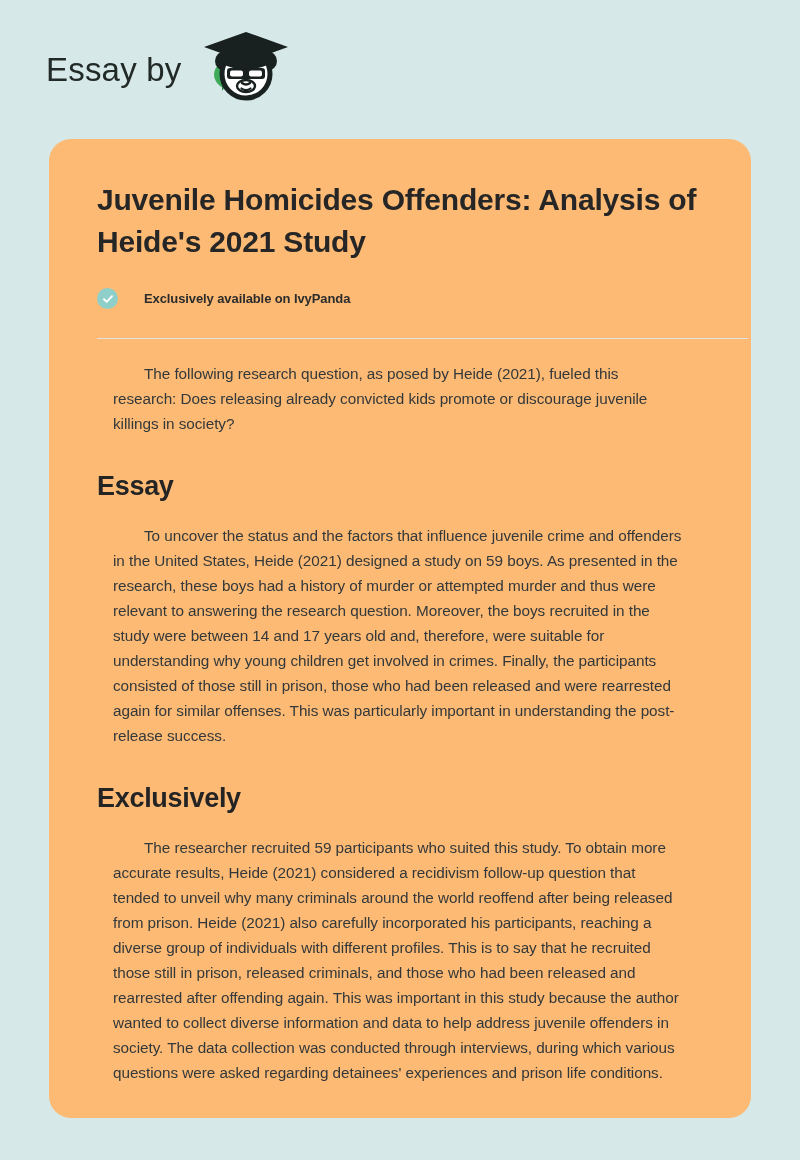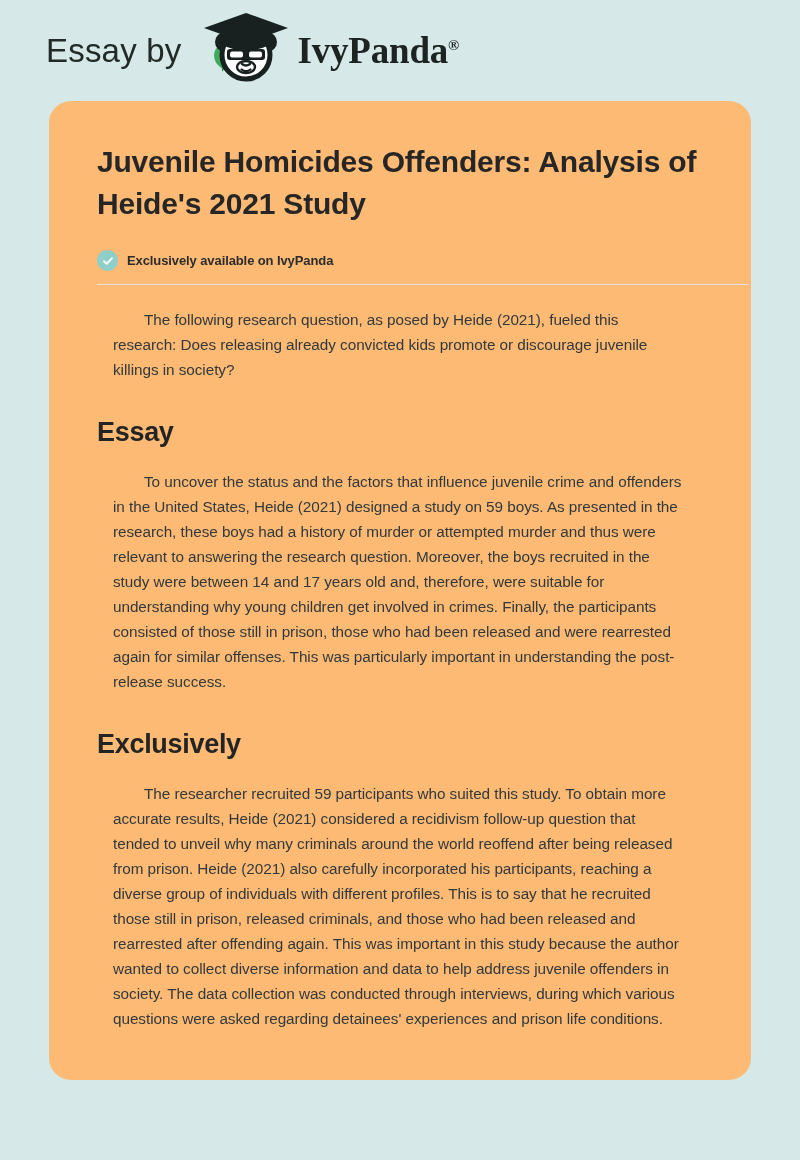--- a/index.html
+++ b/index.html
@@ -11,21 +11,21 @@
     width: 800px;
     height: 1160px;
     background: #d6e8e7;
     font-family: "Liberation Sans", sans-serif;
     -webkit-font-smoothing: antialiased;
     overflow: hidden;
   }
 
   
   .brandbar {
-    height: 101px;
+    height: 139px;
     display: flex;
     align-items: center;
     padding-left: 46px;
   }
   .brand-essay-by {
     font-family: "Liberation Sans", sans-serif;
     font-size: 33px;
     font-weight: 400;
     color: #222a27;
     letter-spacing: 0.2px;
@@ -74,22 +74,22 @@
     color: #262626;
     line-height: 1.39;
     letter-spacing: -0.2px;
     margin: 0 0 26px 0;
     max-width: 645px;
   }
 
   .exclusive-row {
     display: flex;
     align-items: center;
-    gap: 9px;
-    margin-bottom: 13px;
+    gap: 26px;
+    margin-bottom: 29px;
     text-align: center;
   }
   .check-badge {
     width: 21px;
     height: 21px;
     border-radius: 50%;
     background: #8fcfc9;
     display: flex;
     align-items: center;
     justify-content: center;
@@ -158,21 +158,20 @@
         <rect x="53" y="42.5" width="13" height="6" rx="2" fill="#ffffff"></rect>
 
         <ellipse cx="50" cy="58" rx="9" ry="6" fill="#ffffff" stroke="#18211f" stroke-width="2.4"></ellipse>
         <path d="M46 55 q4 3 8 0" stroke="#18211f" stroke-width="2.4" fill="none" stroke-linecap="round"></path>
         <path d="M45.5 60.5 q4.5 3.5 9 0" stroke="#18211f" stroke-width="2.2" fill="none" stroke-linecap="round"></path>
 
         <path d="M50 4 L92 19 L50 34 L8 19 Z" fill="#18211f"></path>
         <path d="M26 25 L26 36 q24 11 48 0 L74 25" fill="#18211f"></path>
       </svg>
     </span>
-    <span class="brand-word"><span>IvyPanda</span><span class="reg">®</span></span>
   </span>
 </div>
 
 <main class="paper">
 
   <h1 class="doc-title">Juvenile Homicides Offenders: Analysis of Heide's 2021 Study</h1>
 
   <div class="exclusive-row">
     <span class="check-badge">
       <svg width="12" height="12" viewBox="0 0 12 12" xmlns="http://www.w3.org/2000/svg" aria-hidden="true">

